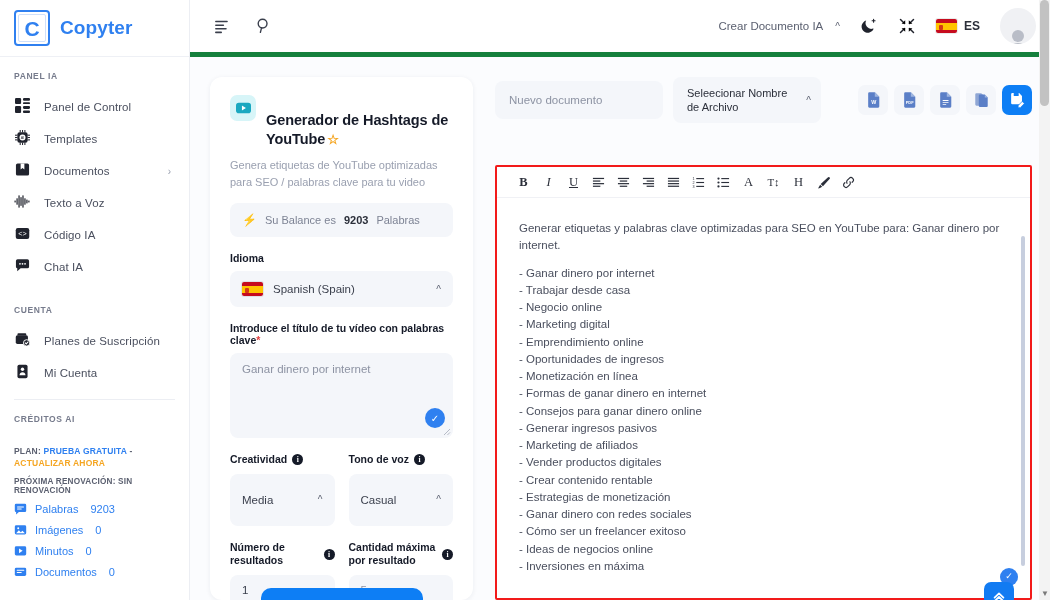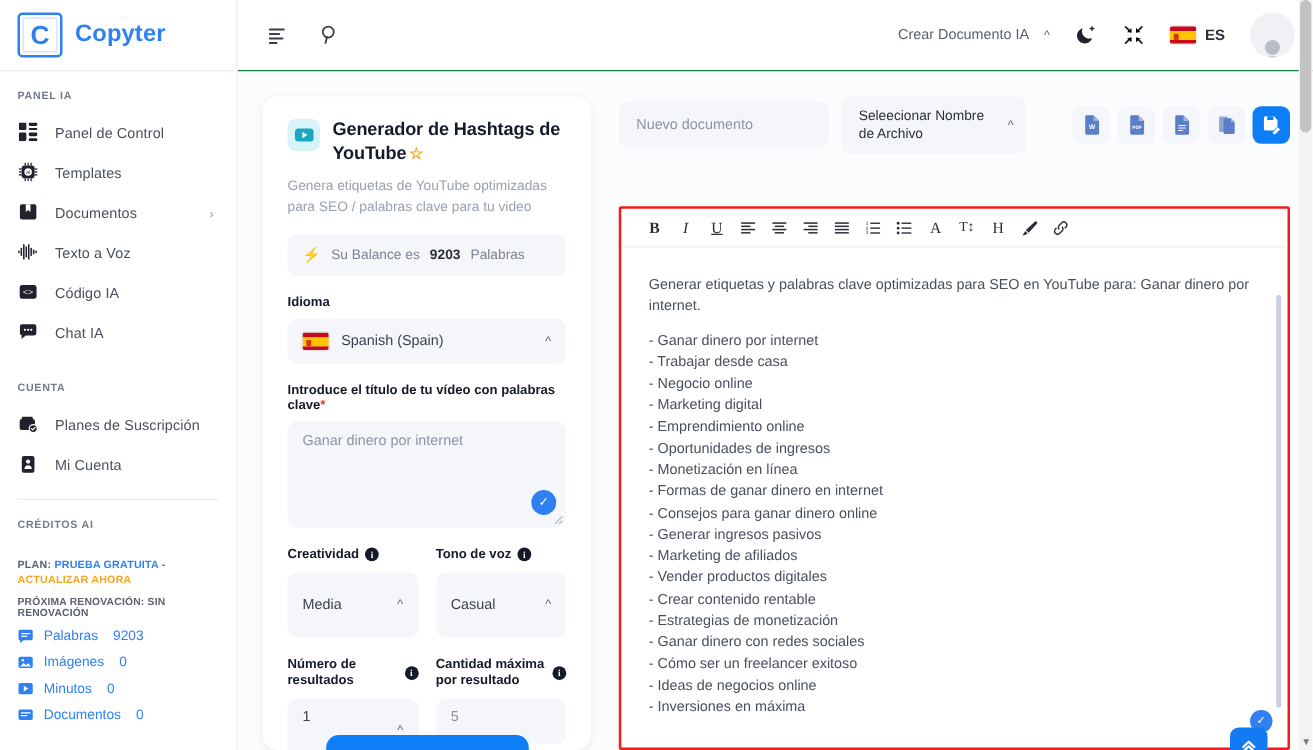--- a/index.html
+++ b/index.html
@@ -61,21 +61,21 @@
   .plan-line .upg { color: #f5a623; }
   .renew-line { font-size: 8.2px; font-weight: bold; letter-spacing: .2px; color: #5b6070; margin-top: 7px; }
   .cred-row { display:flex; align-items:center; gap: 8px; margin-top: 8px; }
   .cred-row .cic { width: 13px; height:13px; flex:0 0 13px; color:#2f80f0; display:flex; }
   .cred-row .cname { font-size: 11px; color: #2f80f0; }
   .cred-row .cval { font-size: 11px; color: #2f80f0; font-weight: normal; margin-left: 4px; }
 
   
   .main { flex: 1; display: flex; flex-direction: column; min-width: 0; background: #fbfcfe; }
   .topbar {
-    height: 57px; background: #fff; border-bottom: 1px solid #15803d;
+    height: 57px; background: #fff; border-bottom: 5px solid #15803d;
     display: flex; align-items: center; padding: 0 14px 0 24px; gap: 24px;
   }
   .topbar .tb-icon { color: #3a3f4c; cursor: pointer; display:flex; align-items:center; }
   .topbar .spacer { flex: 1; }
   .tb-right { display: flex; align-items: center; gap: 20px; }
   .tb-doc { font-size: 11.5px; color: #5b6070; cursor: pointer; }
   .tb-caret { color: #5b6070; font-size: 10px; cursor:pointer; margin-left: -8px;}
   .flag {
     width: 21px; height: 14px; border-radius: 2px; overflow: hidden;
     display:flex; flex-direction: column; box-shadow: 0 0 0 1px rgba(0,0,0,.08);
@@ -102,21 +102,21 @@
     box-shadow: 0 1px 5px rgba(30,40,70,.07);
     padding: 18px 20px 0 20px;
     position: relative; overflow: hidden;
     height: 100%;
   }
   .fc-head { display:flex; gap:10px; align-items:flex-start; }
   .yt-badge {
     width: 26px; height: 26px; flex:0 0 26px; border-radius: 7px;
     background: #d7f5f8; display:flex; align-items:center; justify-content:center;
   }
-  .fc-title { font-size: 14.5px; font-weight: bold; color: #151a28; line-height: 1.28; letter-spacing: -.1px;}
+  .fc-title { font-size: 14.5px; font-weight: bold; color: #151a28; line-height: 1.28; letter-spacing: -.1px; margin-top: 16px;}
   .fc-star { color: #f5a623; font-size: 13px; margin-left:2px; }
   .fc-desc { font-size: 11px; color: #9aa0b0; line-height: 1.5; margin-top: 9px; }
   .balance {
     margin-top: 13px; background: #f4f6fa; border-radius: 8px;
     padding: 10px 12px; display:flex; align-items:center; gap: 8px;
     font-size: 11px; color: #7d8394;
   }
   .balance b { color: #2b2f3a; }
   .bolt { color: #2f80f0; font-size: 12px; }
   .f-label { font-size: 10.5px; font-weight: bold; color: #151a28; margin-top: 15px; margin-bottom: 7px; position:relative;}

